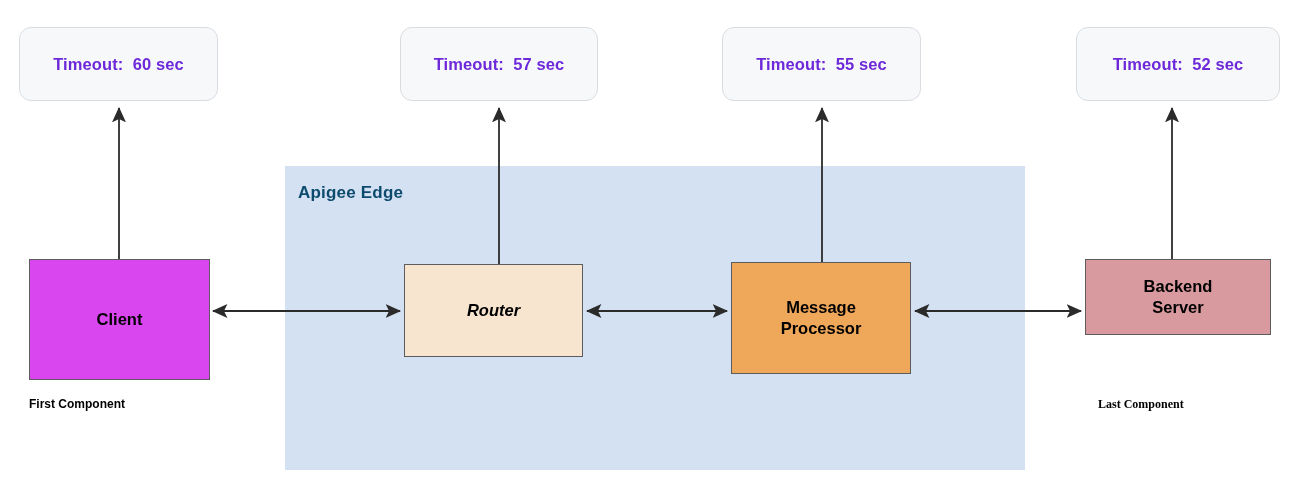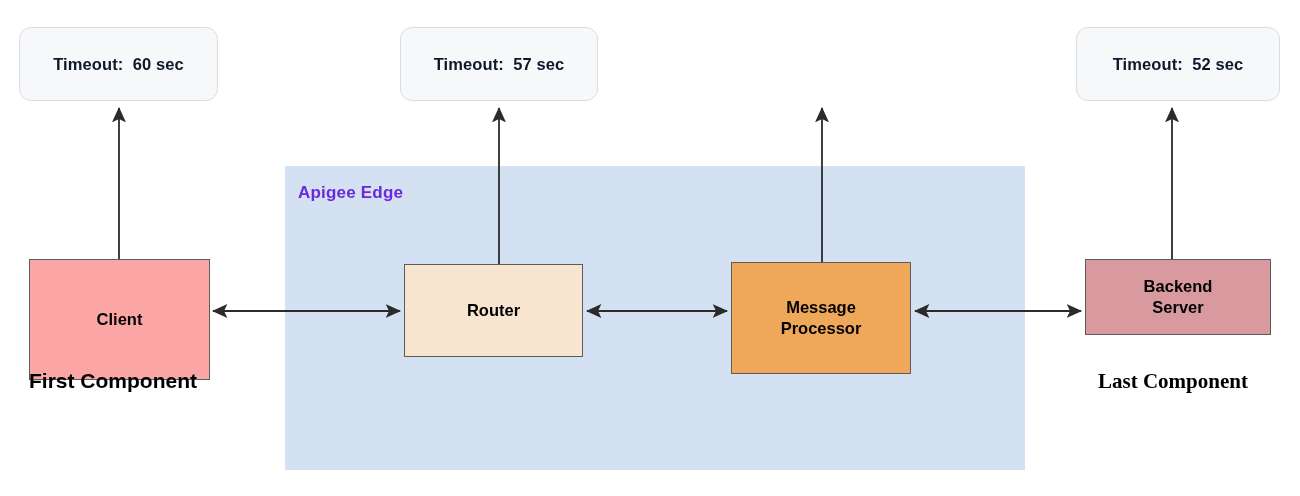--- a/index.html
+++ b/index.html
@@ -28,41 +28,41 @@
     height: 304px;
     background: #d4e1f2;
     border: none;
   }
   .zone-label {
     position: absolute;
     left: 298px;
     top: 183px;
     font-size: 17px;
     font-weight: bold;
-    color: #6d28d9;
+    color: #0c4a6e;
     letter-spacing: 0.2px;
     white-space: nowrap;
   }
 
   
   .timeout-box {
     position: absolute;
     height: 74px;
     background: #f7f8fa;
     border: 1px solid #d9dde2;
     border-radius: 12px;
     box-sizing: border-box;
     display: flex;
     align-items: center;
     justify-content: center;
   }
   .timeout-text {
     font-size: 16.5px;
     font-weight: bold;
-    color: #0f172a;
+    color: #6d28d9;
     white-space: pre;
     letter-spacing: 0.1px;
   }
 
   
   .node {
     position: absolute;
     box-sizing: border-box;
     border: 1.6px solid #5c5c5c;
     display: flex;
@@ -74,24 +74,25 @@
     font-size: 16.5px;
     font-weight: bold;
     color: #000000;
     line-height: 1.28;
     white-space: pre-line;
   }
 
   
   .caption {
     position: absolute;
-    font-size: 21px;
+    font-size: 12px;
     font-weight: bold;
     color: #000000;
     white-space: nowrap;
+    margin-top: 28px;
   }
 
   
   .arrows {
     position: absolute;
     left: 0;
     top: 0;
     width: 1300px;
     height: 496px;
     pointer-events: none;
@@ -106,30 +107,33 @@
   <div class="zone-label">Apigee Edge</div>
 
   <div class="timeout-box" style="left:19px; top:27px; width:199px;">
     <span class="timeout-text">Timeout:  60 sec</span>
   </div>
 
   <div class="timeout-box" style="left:400px; top:27px; width:198px;justify-content:center;">
     <span class="timeout-text">Timeout:  57 sec</span>
   </div>
 
+  <div class="timeout-box" style="left:722px; top:27px; width:199px;">
+    <span class="timeout-text">Timeout:  55 sec</span>
+  </div>
 
   <div class="timeout-box" style="left:1076px; top:27px; width:204px;text-align:center;">
     <span class="timeout-text">Timeout:  52 sec</span>
   </div>
 
-  <div class="node" style="left:29px; top:259px; width:181px; height:121px; background:#fca5a5;">
+  <div class="node" style="left:29px; top:259px; width:181px; height:121px; background:#d946ef;">
     <span class="node-text">Client</span>
   </div>
 
-  <div class="node" style="left:404px; top:264px; width:179px; height:93px; background:#f8e5d0;">
+  <div class="node" style="left:404px; top:264px; width:179px; height:93px; background:#f8e5d0;font-style:italic;">
     <span class="node-text">Router</span>
   </div>
 
   <div class="node" style="left:731px; top:262px; width:180px; height:112px; background:#efa75a;">
     <span class="node-text">Message
 Processor</span>
   </div>
 
   <div class="node" style="left:1085px; top:259px; width:186px; height:76px; background:#d99a9f;">
     <span class="node-text">Backend

